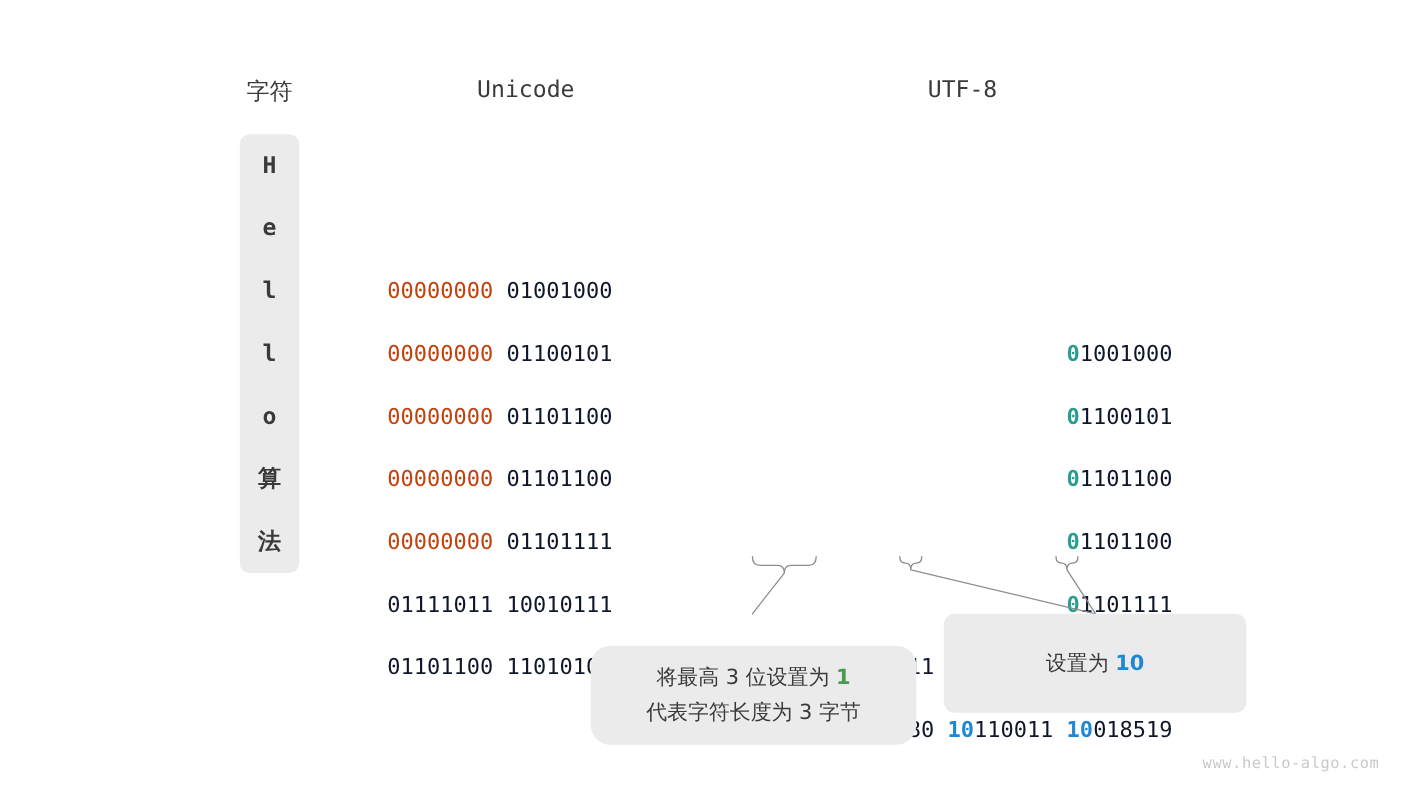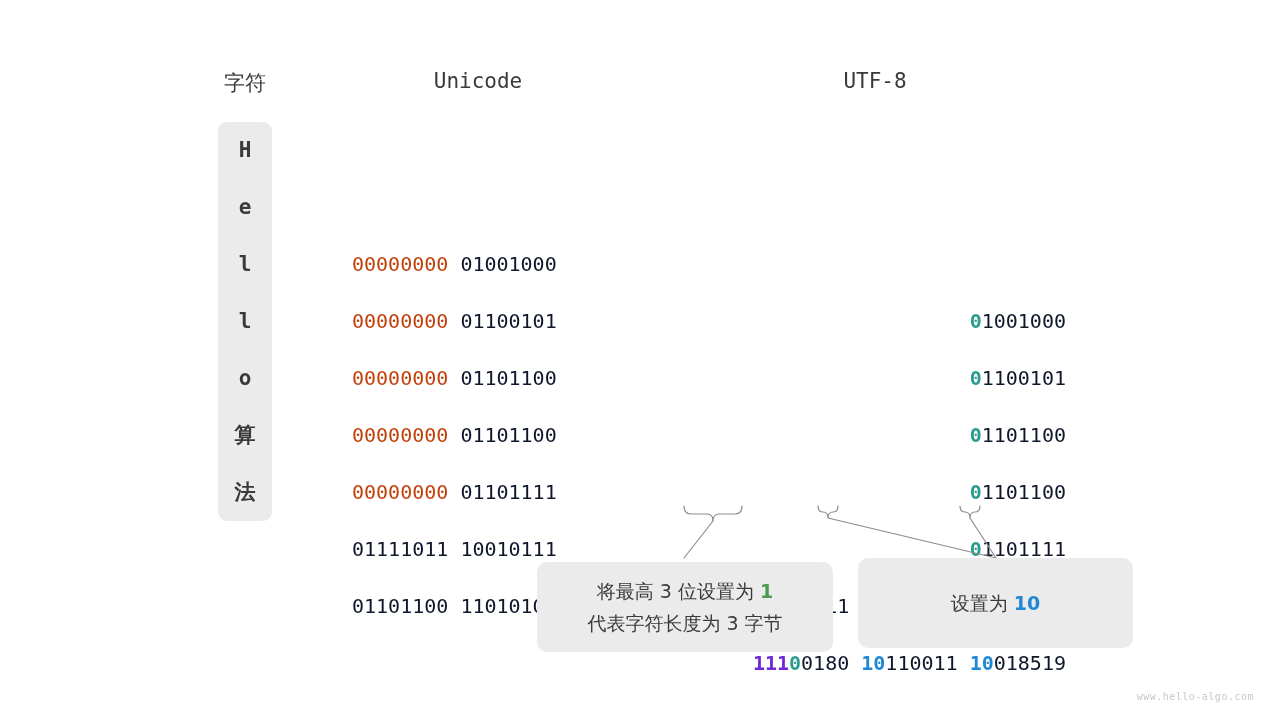--- a/index.html
+++ b/index.html
@@ -107,32 +107,32 @@
     font-family: "DejaVu Sans", "Liberation Sans", sans-serif;
     font-size: 19px;
     color: #3a3a3a;
     text-align: center;
     display: flex;
     flex-direction: column;
     justify-content: center;
     align-items: center;
     line-height: 32px;
   }
-  #note-left  { left: 537px; top: 562px; width: 296px; height: 90px; }
+  #note-left  { left: 537px; top: 587px; width: 296px; height: 90px; border-radius: 18px; }
   #note-right { left: 858px; top: 558px; width: 275px; height: 90px; }
   .note .hl-green { color: #4a9b52; font-weight: bold; }
   .note .hl-blue  { color: #1e88d4; font-weight: bold; }
 
   
   #watermark {
     position: absolute;
     right: 26px;
     bottom: 18px;
     font-family: "DejaVu Sans Mono", "Liberation Mono", monospace;
-    font-size: 10px;
+    font-size: 14px;
     color: #c9c9c9;
     letter-spacing: 0.5px;
   }
 </style>
 </head>
 <body>
 
 <div class="col-header" id="hdr-char">字符</div>
 <div class="col-header" id="hdr-uni">Unicode</div>
 <div class="col-header" id="hdr-utf">UTF-8</div>

